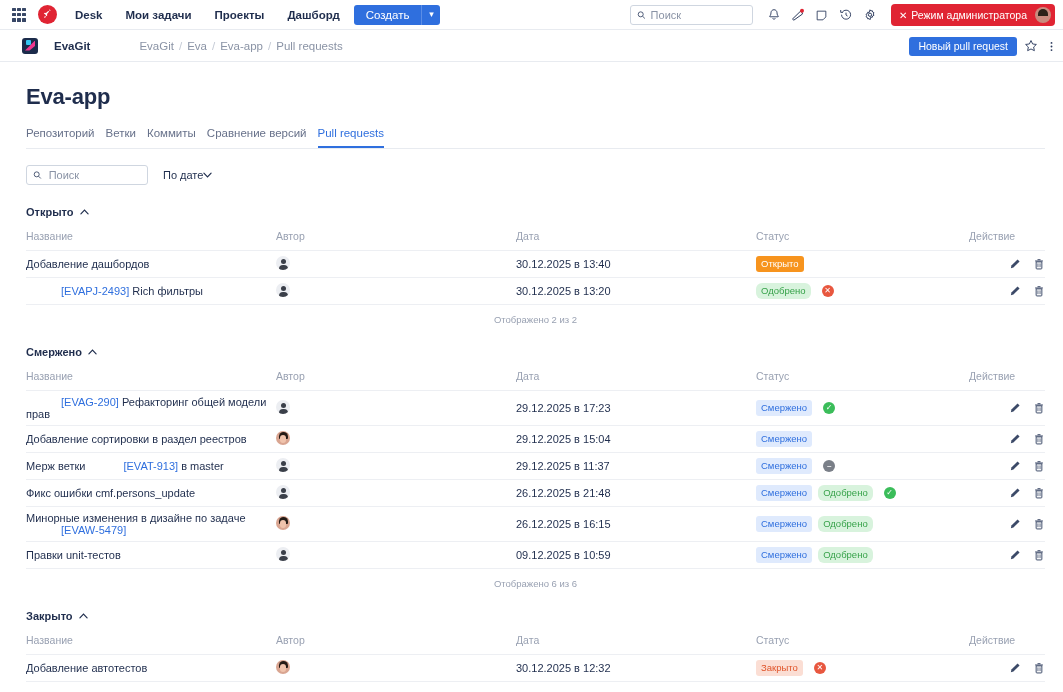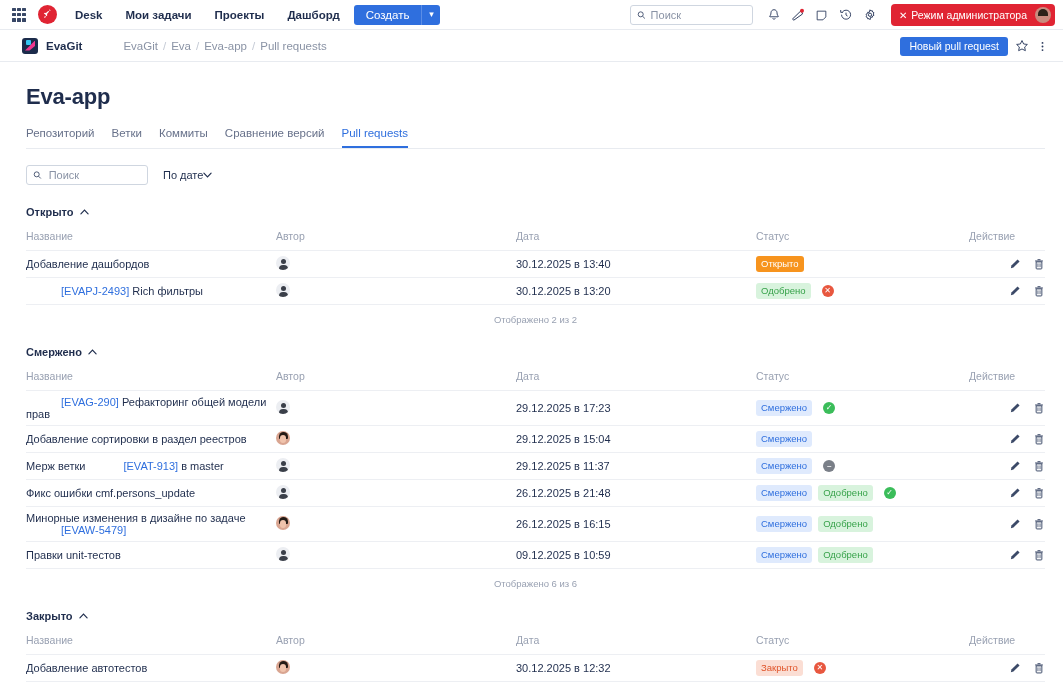--- a/index.html
+++ b/index.html
@@ -77,52 +77,52 @@
   .admin-avatar::after{
     content:""; position:absolute; left:3px; top:2px; width:10px; height:7px;
     background:#2b2118; border-radius:5px 5px 0 0;
   }
 
   
   .productbar {
     height:32px; width:100%;
     border-bottom:1px solid #e8ebf0;
     display:flex; align-items:center;
-    padding:0 8px 0 22px; position:relative; background:#fff;
+    padding:0 8px 0 22px; position:relative; background:#fff;gap:8px;
   }
   .evagit-logo {
     width:16px; height:16px; border-radius:3px;
     background:#1b2b4b; margin-right:8px; position:relative; overflow:hidden;
     flex:0 0 auto;
   }
   .evagit-logo::before{
     content:""; position:absolute; left:3px; top:3px;
     width:10px; height:10px; background:#f0368f;
     clip-path:polygon(0 100%, 100% 0, 100% 55%, 45% 100%);
   }
   .evagit-logo::after{
     content:""; position:absolute; left:4px; top:2px;
     width:5px; height:5px; background:#34c6f4; border-radius:1px;
   }
   .evagit-name { font-size:11.5px; font-weight:bold; color:#1f2d4d; }
   .breadcrumb { margin-left:41px; display:flex; align-items:center; gap:5px; font-size:11.5px; }
   .bc-item { color:#8a93a5; cursor:pointer; }
   .bc-sep { color:#c3c9d4; }
-  .pb-right { position:absolute; right:14px; top:0; height:32px; display:flex; align-items:center; gap:7px; }
+  .pb-right { position:absolute; right:5px; top:0; height:32px; display:flex; align-items:center; gap:7px; }
   .newpr-btn {
     background:#2f6fde; color:#fff; border:none; height:19px;
     padding:0 9px; border-radius:3px; font-size:10.5px; cursor:pointer;
     font-family:inherit; white-space:nowrap;
   }
   .star-icon, .kebab-icon { cursor:pointer; display:flex; align-items:center; }
 
   
   .page { padding:0 18px 0 26px; }
   .page-title { font-size:22px; font-weight:bold; color:#1f2d4d; margin:22px 0 0 0; letter-spacing:-0.2px;}
-  .tabs { display:flex; gap:17px; margin-top:17px; border-bottom:1px solid #e8ebf0; }
+  .tabs { display:flex; gap:11px; margin-top:17px; border-bottom:1px solid #e8ebf0; }
   .tab { font-size:11.5px; color:#6c7casd; color:#5a6party; color:#67718a; padding-bottom:7px; cursor:pointer; }
   .tab.active { color:#2f6fde; border-bottom:2px solid #2f6fde; font-weight:normal; }
 
   .toolbar { display:flex; align-items:center; margin-top:16px; gap:15px; }
   .filter-search {
     width:122px; height:20px; border:1px solid #cfd6e0; border-radius:3px;
     display:flex; align-items:center; padding:0 6px; background:#fff;
   }
   .filter-search input {
     border:none; outline:none; font-size:11px; font-family:inherit;
@@ -173,21 +173,21 @@
   .avatar.photo::after{
     content:""; position:absolute; left:4px; top:4px; width:6px; height:8px;
     border-radius:3px; background:#f0c3ac;
   }
 
   .badge {
     display:inline-block; font-size:9.5px; line-height:1;
     padding:3px 5px; border-radius:3px; vertical-align:middle; white-space:nowrap;
   }
   .badge-open   { background:#f7941e; color:#ffffff; }
-  .badge-approved { background:#d8f3dd; color:#37a24a; }
+  .badge-approved { background:#d8f3dd; color:#37a24a;border-radius:6px; }
   .badge-merged { background:#dfeafd; color:#2f6fde; }
   .badge-closed { background:#fbded4; color:#e0552b; }
 
   .dot-icon {
     width:12px; height:12px; border-radius:50%; display:inline-flex;
     align-items:center; justify-content:center; color:#fff; font-size:8px;
     vertical-align:middle; margin-left:5px; line-height:1; font-weight:bold;
   }
   .dot-green { background:#3bbd5a; }
   .dot-red   { background:#e8573f; }

